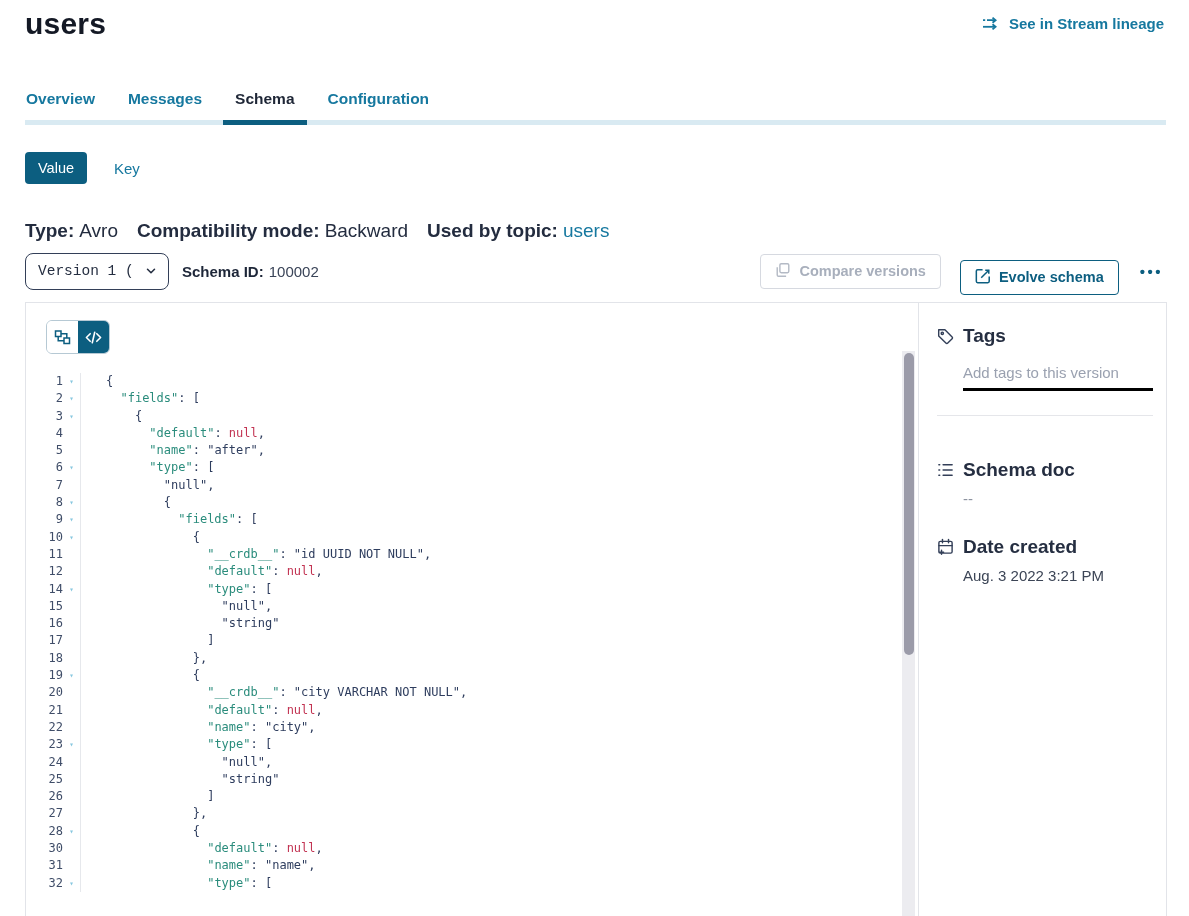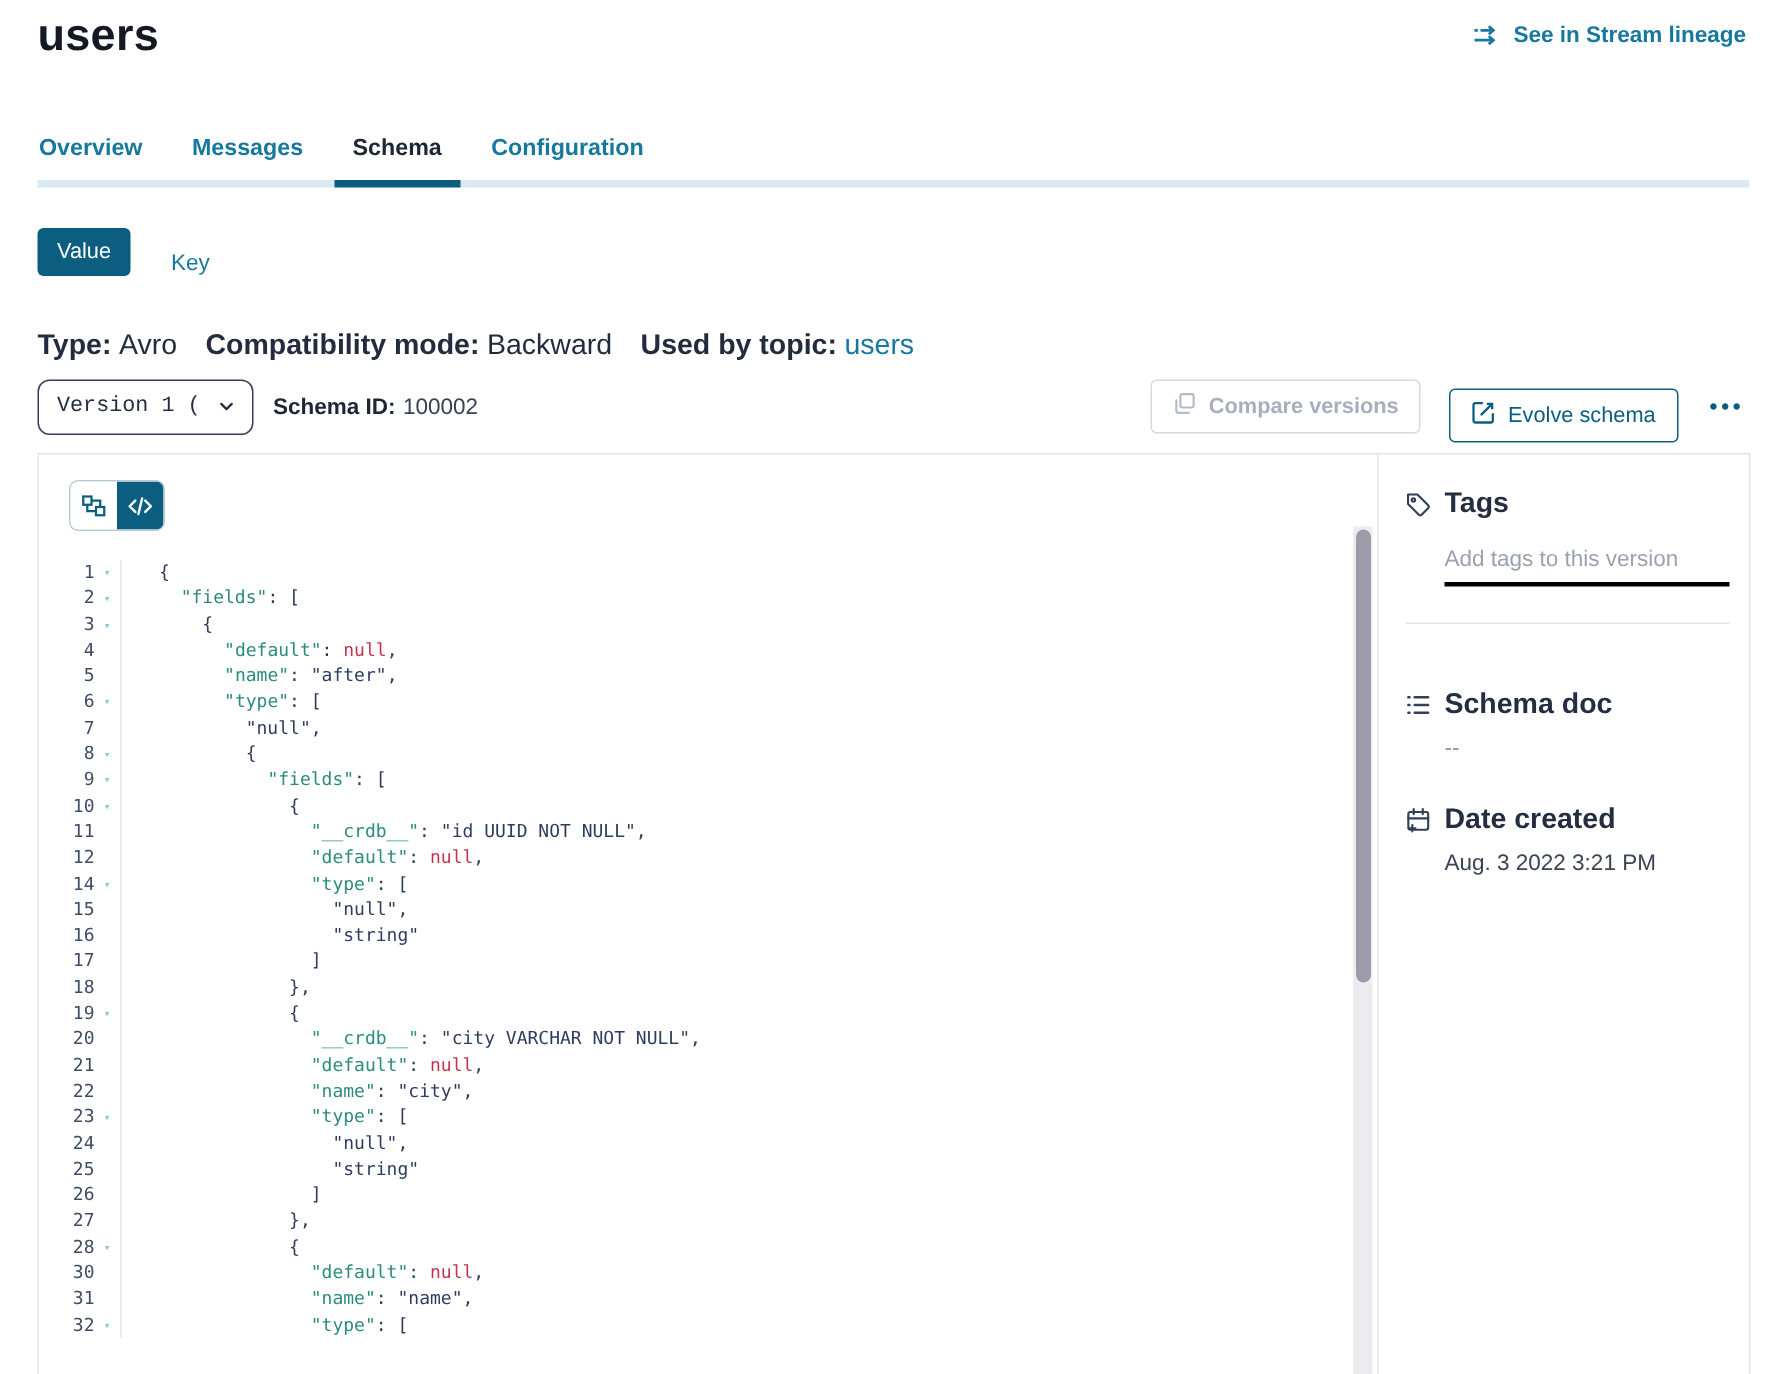--- a/index.html
+++ b/index.html
@@ -24,21 +24,21 @@
 
   
   .tabs{position:absolute;left:25px;right:23px;top:90px;}
   .tab-row{display:flex;gap:31px;position:relative;z-index:1;}
   .tab{font-size:15.5px;font-weight:600;color:var(--link);padding:0 1px 12px;position:relative;cursor:pointer;}
   .tab.active{color:#1e2636;}
   .tab.active::after{content:"";position:absolute;left:-11px;right:-11px;bottom:-5px;height:5px;background:var(--accent);}
   .tab-track{position:absolute;left:0;right:0;bottom:-5px;height:5px;background:#d9eaf2;}
 
   
-  .vk-row{position:absolute;left:25px;top:152px;display:flex;align-items:flex-end;gap:27px;}
+  .vk-row{position:absolute;left:25px;top:152px;display:flex;align-items:center;gap:27px;}
   .value-btn{background:var(--accent);color:#fff;font-size:14.5px;font-weight:500;
     padding:8px 13px;border-radius:4px;border:none;cursor:pointer;font-family:inherit;}
   .key-link{color:var(--link);font-size:15px;font-weight:500;cursor:pointer;}
 
   
   .meta-row{position:absolute;left:25px;top:220px;display:flex;gap:19px;font-size:19px;color:#232c3f;}
   .meta-item .m-label{font-weight:700;margin-right:5px;}
   .meta-item .m-value.link{color:var(--link);cursor:pointer;}
 
   
@@ -47,21 +47,21 @@
   .select-wrap select{width:100%;height:100%;appearance:none;-webkit-appearance:none;background:#fff;
     border:1px solid #333f58;border-radius:8px;padding:0 34px 0 12px;font-size:14.5px;color:#252e41;
     font-family:inherit;cursor:pointer;}
   .select-wrap .chev{position:absolute;right:11px;top:11px;pointer-events:none;}
   .schema-id{margin-left:13px;font-size:15px;color:#3a4458;}
   .schema-id .m-label{font-weight:700;color:#1d2638;margin-right:5px;}
   .right-controls{margin-left:auto;display:flex;align-items:center;gap:19px;justify-content:space-between;}
   .btn{display:flex;align-items:center;gap:8px;padding:7px 14px;border-radius:4px;background:#fff;
     font-size:14.5px;font-weight:600;font-family:inherit;cursor:pointer;}
   .btn-compare{border:1px solid #d6d9e0;color:#a8afbc;cursor:default;}
-  .btn-evolve{border:1.5px solid var(--accent);color:var(--accent);font-weight:400;margin-top:12px;}
+  .btn-evolve{border:1.5px solid var(--accent);color:var(--accent);font-weight:700;margin-top:12px;}
   .more-btn{color:var(--accent);font-size:15px;font-weight:700;letter-spacing:2.5px;cursor:pointer;padding:4px 2px;}
 
   
   .panel{position:absolute;left:25px;top:302px;width:1142px;height:620px;border:1px solid var(--gray-border);display:flex;background:#fff;}
   .code-pane{width:893px;flex:none;position:relative;border-right:1px solid var(--gray-border);}
 
   .view-toggle{position:absolute;left:20px;top:17px;display:flex;border:1px solid #b6c9d4;border-radius:6px;overflow:hidden;}
   .view-btn{width:31px;height:32px;display:flex;align-items:center;justify-content:center;background:#fff;border:none;cursor:pointer;padding:0;}
   .view-btn.active{background:var(--accent);}
   .view-btn svg{display:block}

